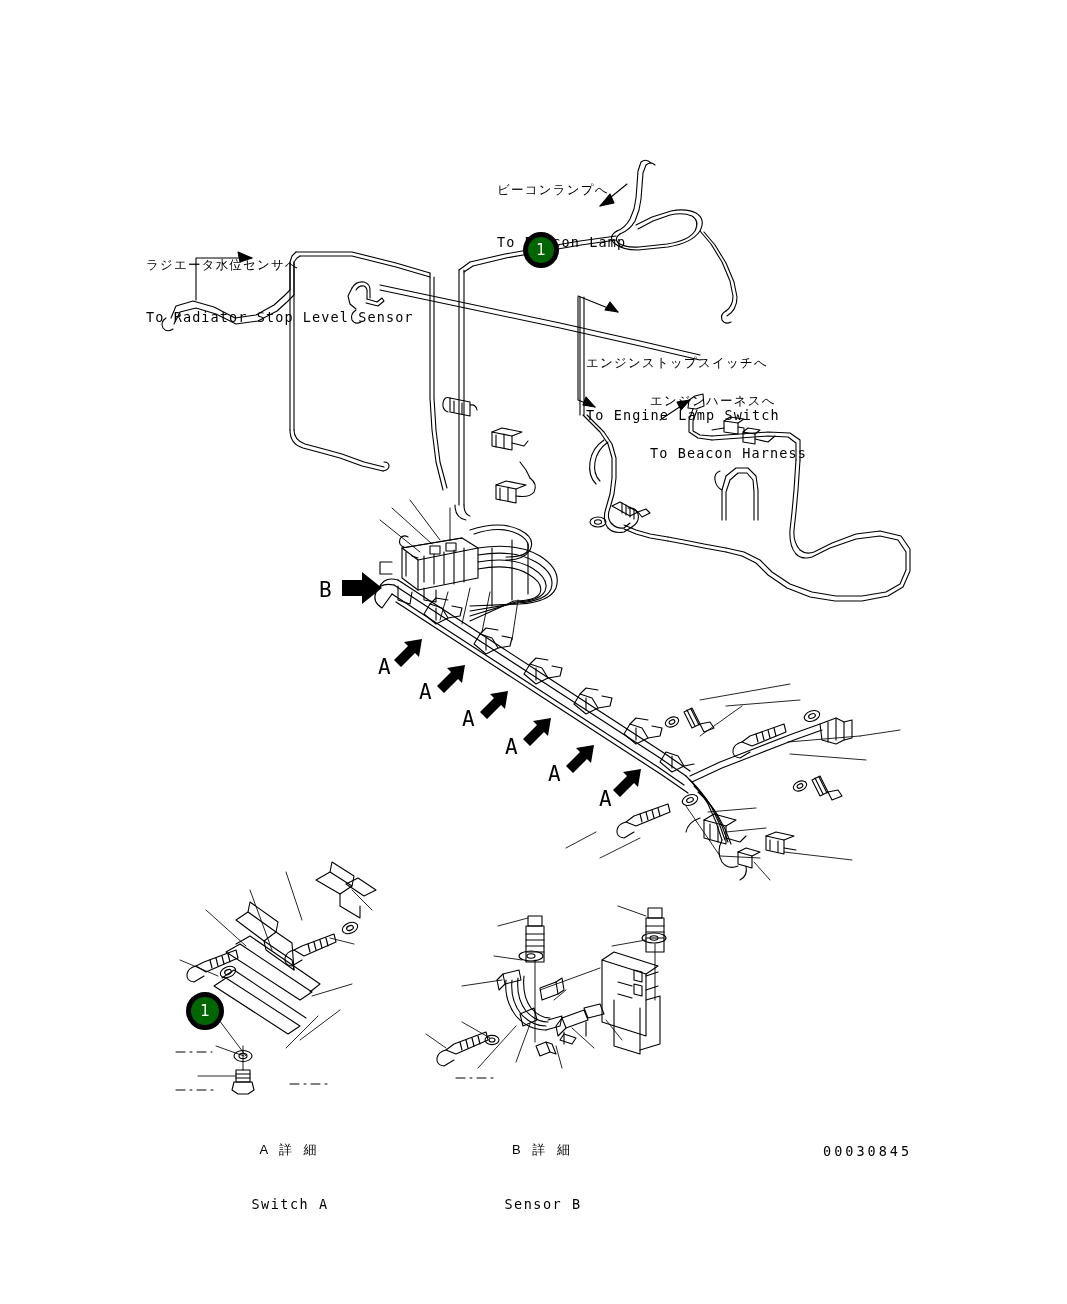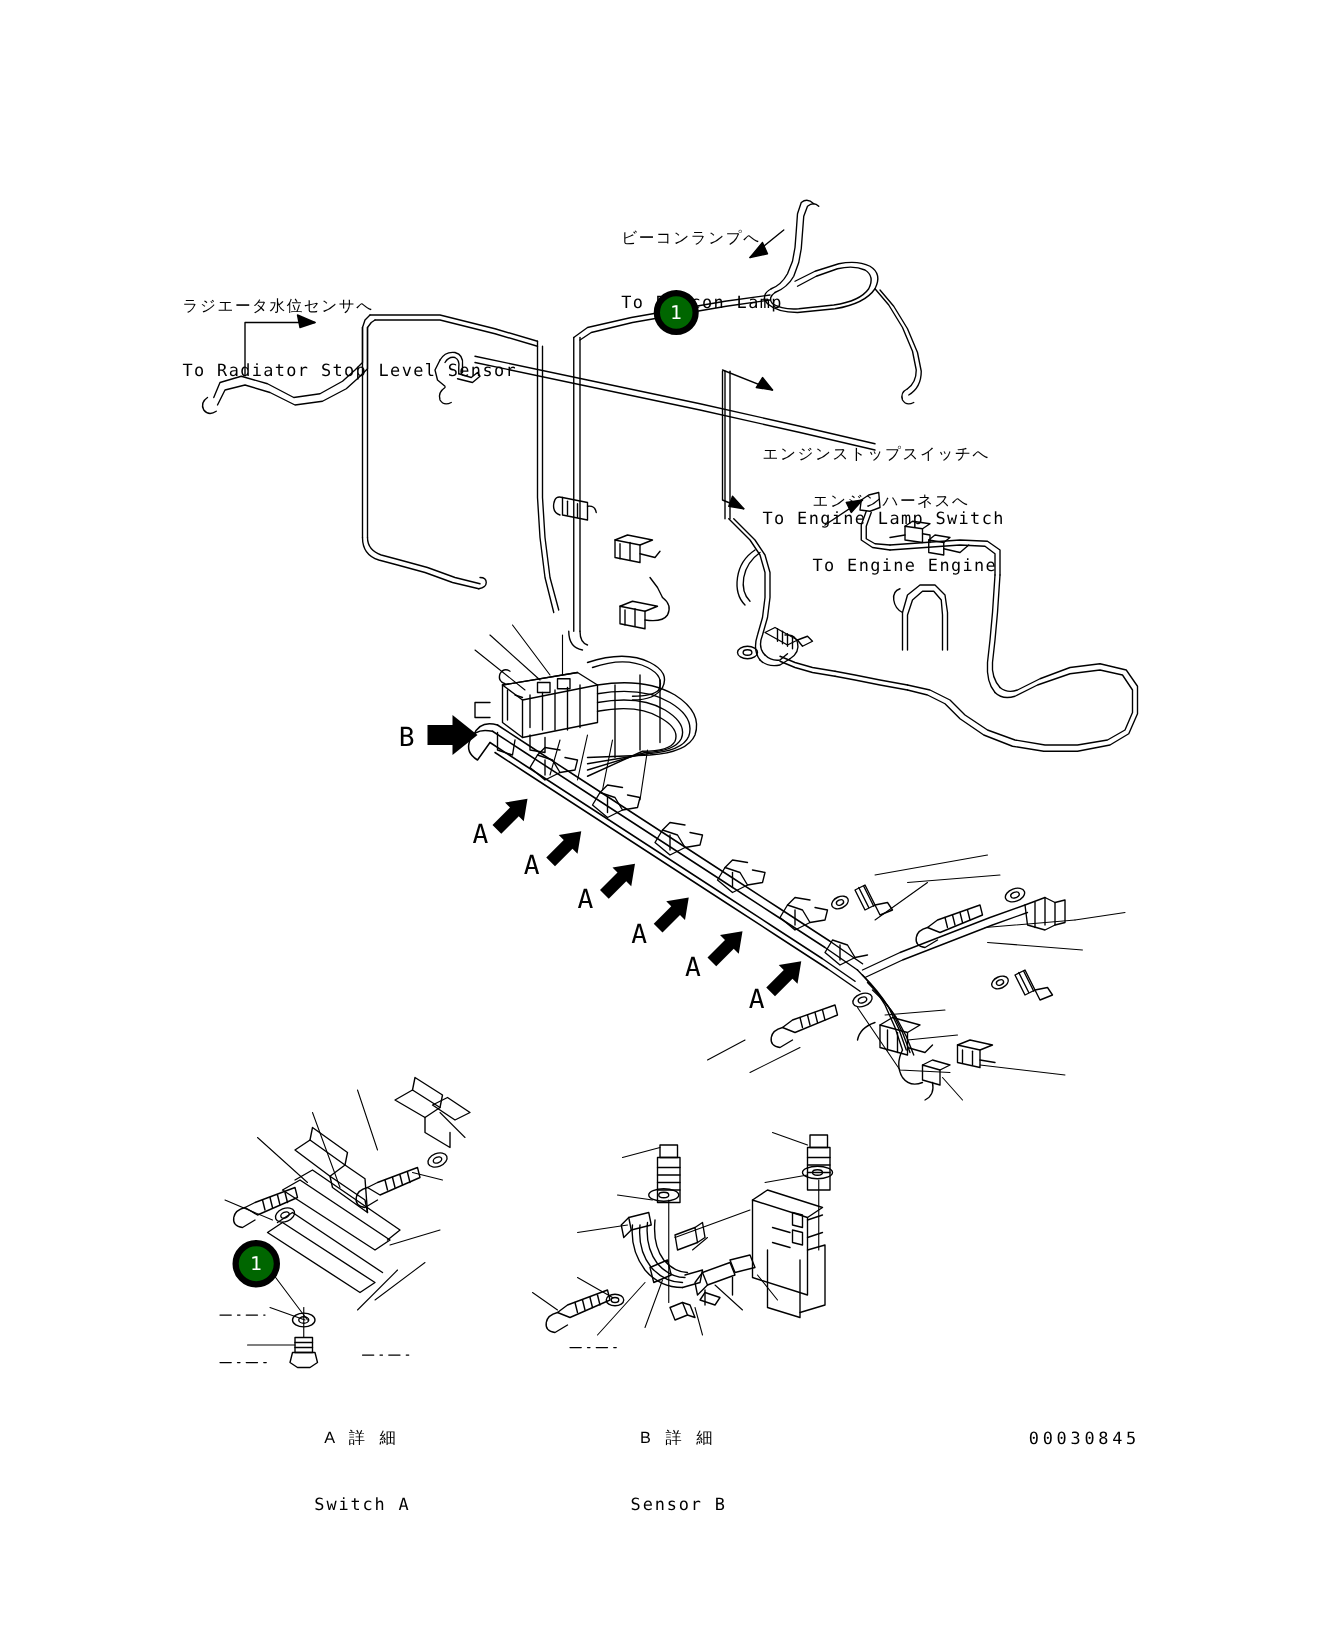--- a/index.html
+++ b/index.html
@@ -550,33 +550,33 @@
       <path d="M613 790 L627 776 L623 772 L641 769 L638 787 L634 783 L620 797 Z"></path>
     </g>
   </g>
 </svg>
 
 <div class="lbl" id="lbl-beacon" style="left: 497px; top: 145px;">
   <span class="jp">ビーコンランプへ</span>
   <span class="en">To Beacon Lamp</span>
 </div>
 
-<div class="lbl" id="lbl-radiator" style="left: 146px; top: 200px;">
+<div class="lbl" id="lbl-radiator" style="left: 146px; top: 220px;">
   <span class="jp">ラジエータ水位センサへ</span>
   <span class="en">To Radiator Stop Level Sensor</span>
 </div>
 
-<div class="lbl" id="lbl-stopsw" style="left: 586px; top: 318px; padding-left: 24px;">
+<div class="lbl" id="lbl-stopsw" style="left: 586px; top: 318px;">
   <span class="jp">エンジンストップスイッチへ</span>
   <span class="en">To Engine Lamp Switch</span>
 </div>
 
 <div class="lbl" id="lbl-engharness" style="left: 650px; top: 356px;">
   <span class="jp">エンジンハーネスへ</span>
-  <span class="en">To Engine Engine</span>
+  <span class="en">To Beacon Harness</span>
 </div>
 
 <div class="secletter" id="sec-b" style="left: 319px; top: 578px;">B</div>
 <div class="secletter" id="sec-a1" style="left: 378px; top: 655px;">A</div>
 <div class="secletter" id="sec-a2" style="left: 419px; top: 680px;">A</div>
 <div class="secletter" id="sec-a3" style="left: 462px; top: 707px;">A</div>
 <div class="secletter" id="sec-a4" style="left: 505px; top: 735px;">A</div>
 <div class="secletter" id="sec-a5" style="left: 548px; top: 762px;">A</div>
 <div class="secletter" id="sec-a6" style="left: 599px; top: 787px;">A</div>
 

